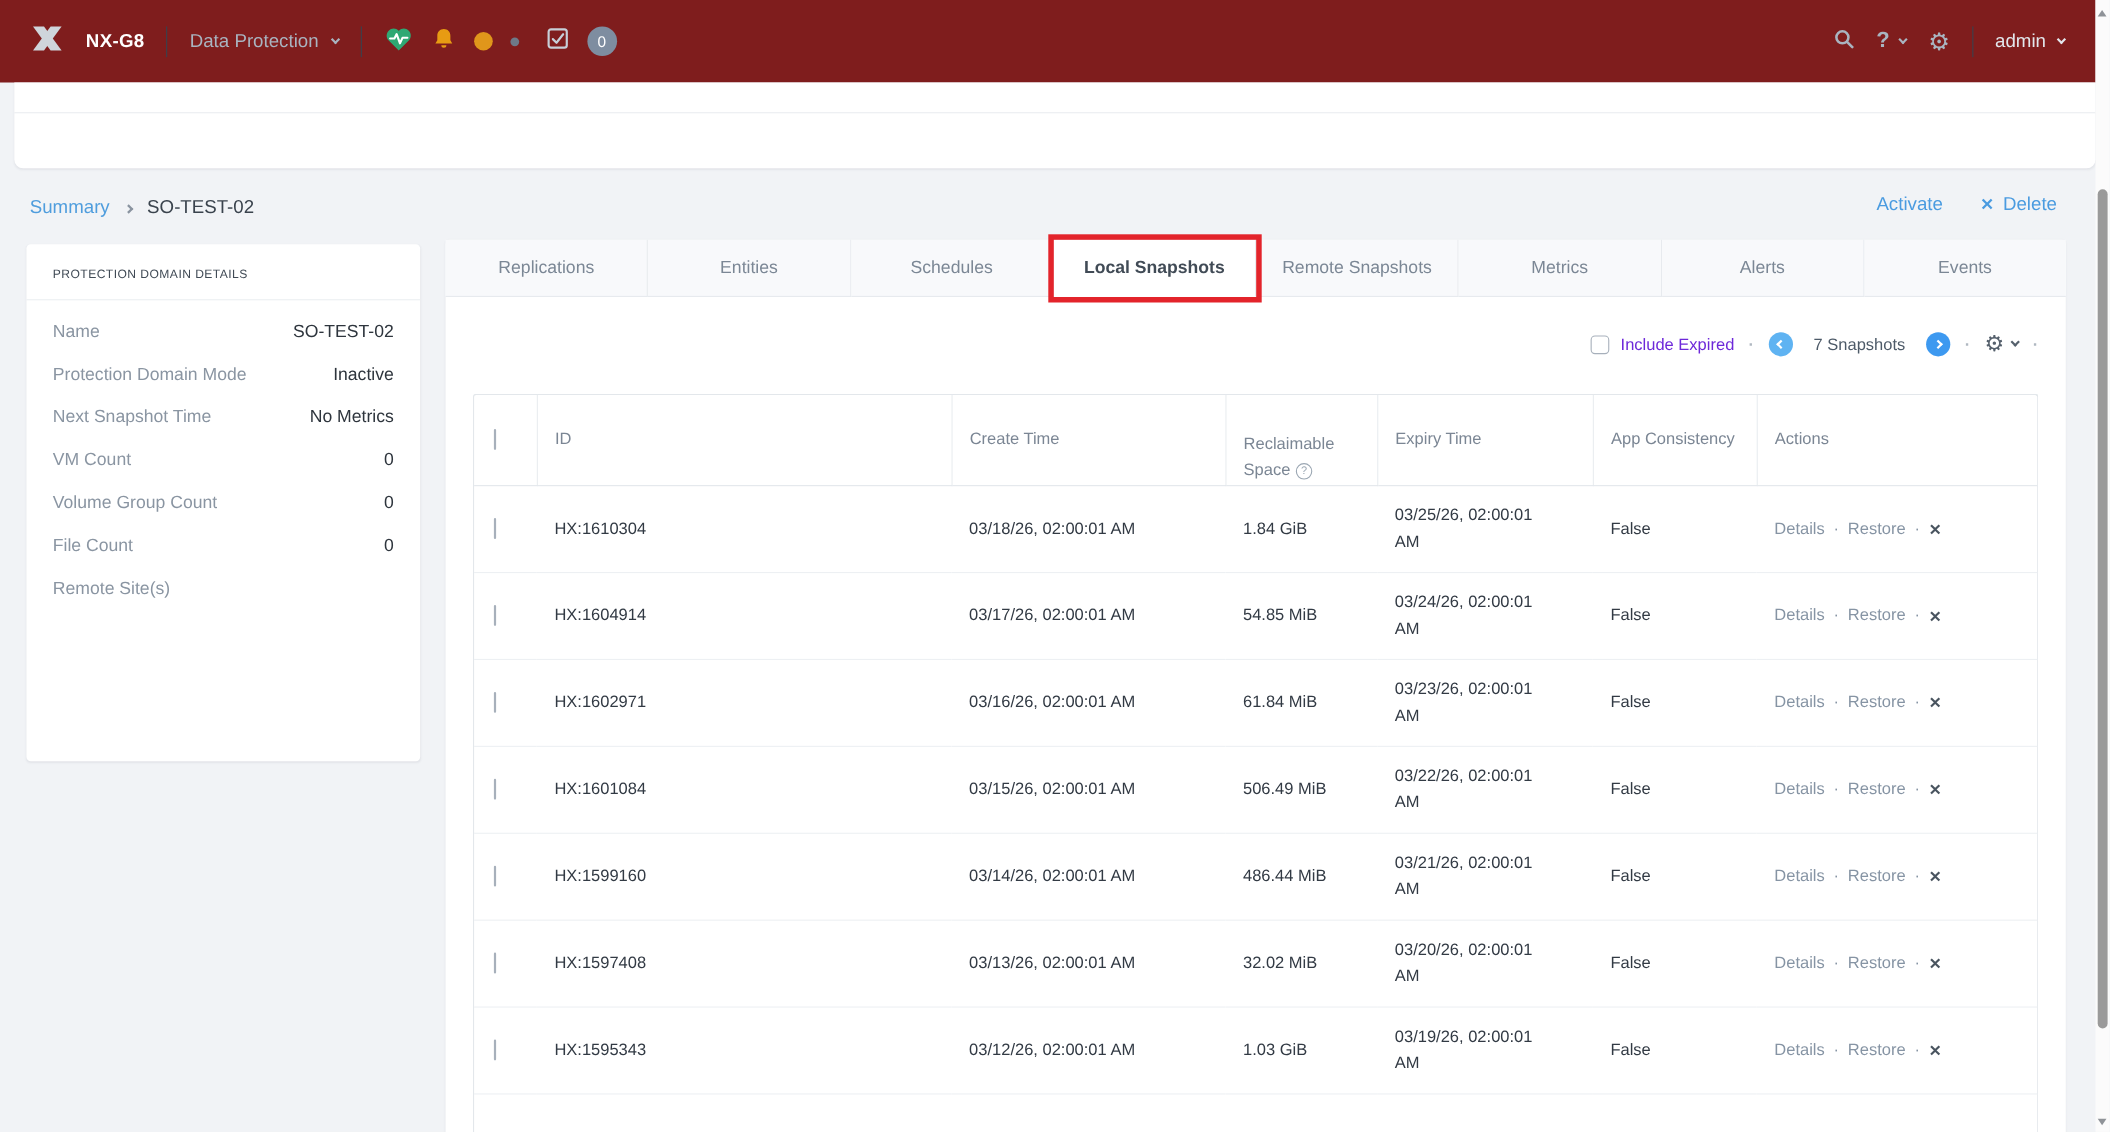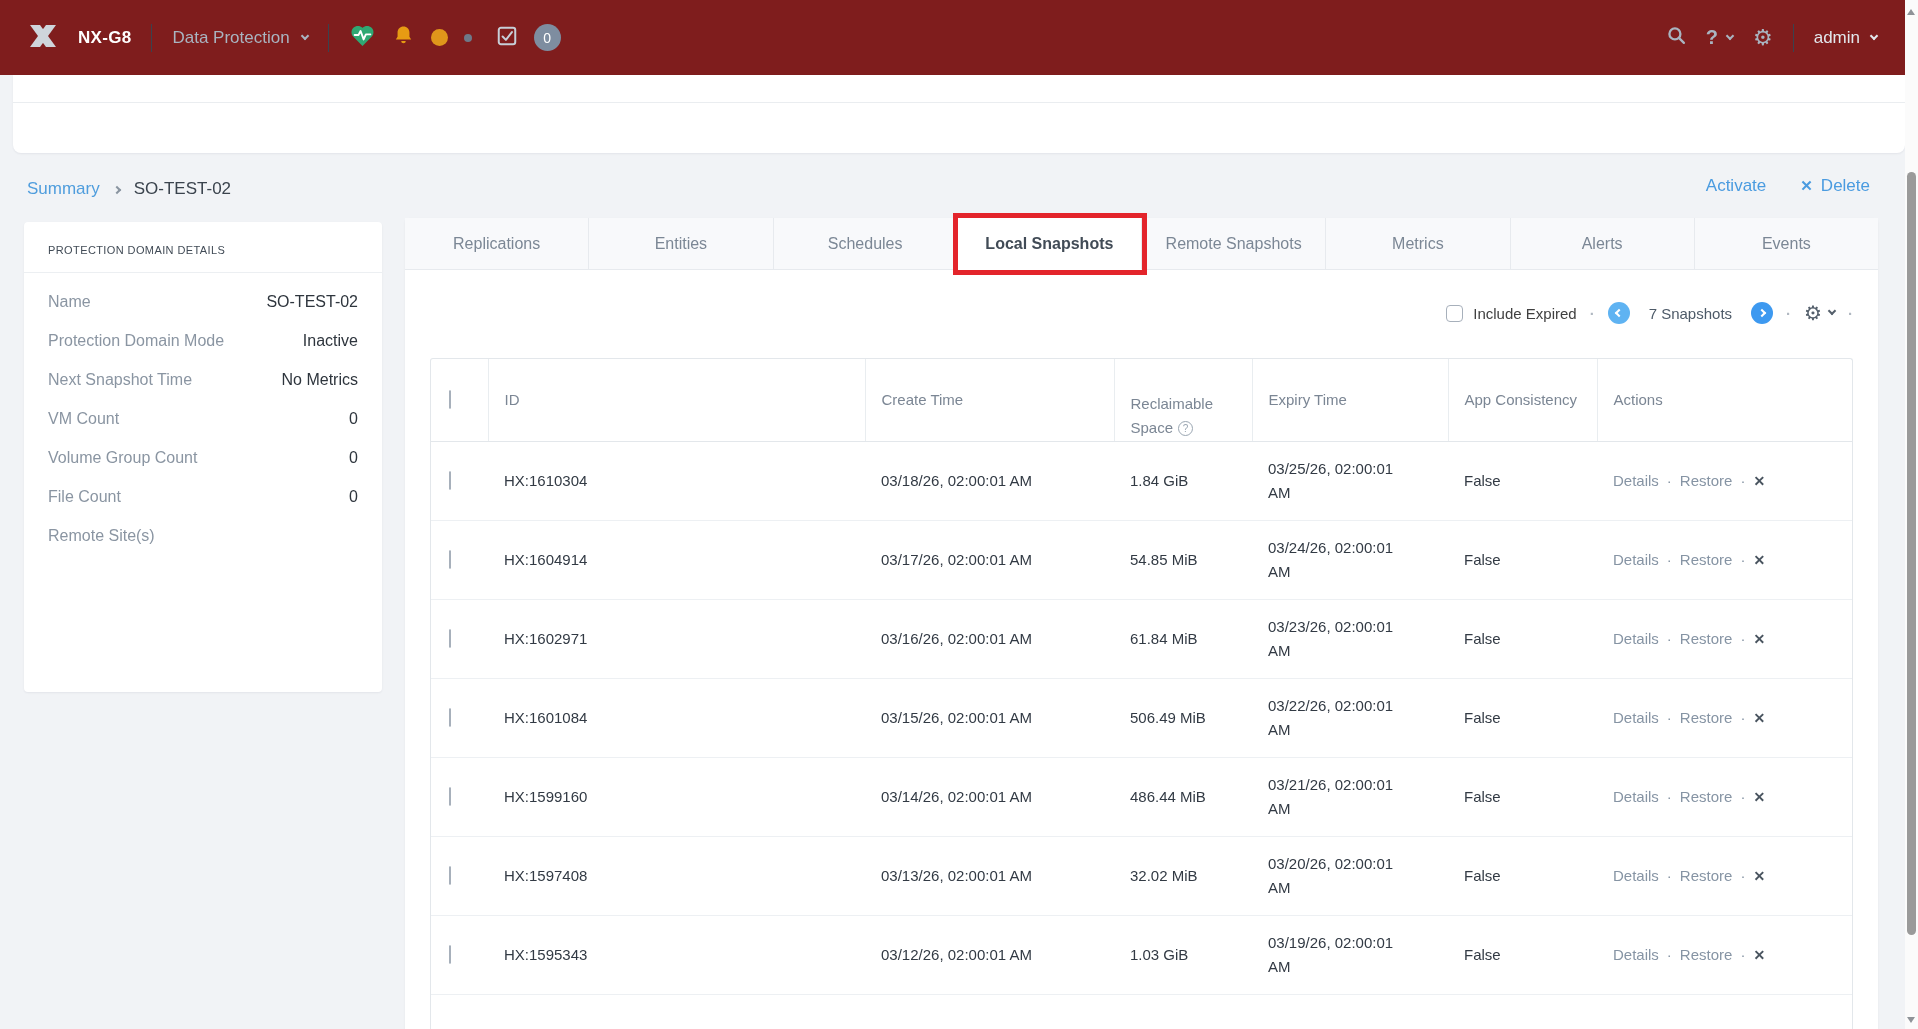--- a/index.html
+++ b/index.html
@@ -54,21 +54,21 @@
   .right-card { position:absolute; left:405px; top:218px; width:1473px; height:811px; background:#fff; border-radius:4px 4px 0 0; box-shadow:0 1px 2px rgba(60,70,85,.08); }
   .tab-bar { display:flex; height:52px; }
   .tab { flex:1; display:flex; align-items:center; justify-content:center; font-size:16px; color:#7b8795; background:#f8f9fb; border-right:1px solid #e7eaee; border-bottom:1px solid #e7eaee; cursor:pointer; }
   .tab:last-child { border-right:none; }
   .tab.active { background:#ffffff; border-bottom:1px solid transparent; color:#414b56; font-weight:bold; }
   .tab.annotated { outline:5px solid #e3242b; outline-offset:0px; position:relative; z-index:3; }
 
   
   .controls-row { margin:24px 25px 0; height:38px; display:flex; align-items:center; justify-content:flex-end; gap:13px; }
   .cbx { width:17px; height:17px; border:1.5px solid #a7b0bb; border-radius:4px; background:#fff; flex:0 0 auto; cursor:pointer; }
-  .inc-exp { display:flex; align-items:flex-start; gap:10px; font-size:15px; color:#404040; cursor:pointer; }
+  .inc-exp { display:flex; align-items:flex-start; gap:10px; font-size:15px; color:#6d28d9; cursor:pointer; }
   .ctl-dot { color:#b0b8c1; font-weight:bold; font-size:15px; }
   .pg-circle { width:22px; height:22px; border-radius:50%; display:flex; align-items:center; justify-content:center; color:#fff; cursor:pointer; }
   .pg-left { background:#5fb3f2; }
   .pg-right { background:#3d99f0; }
   .pg-circle .chev { border-width:2px; }
   .count-label { font-size:15px; color:#4d5a68; margin:0 6px; }
   .gear-drop { display:flex; align-items:center; gap:7px; color:#55606c; cursor:pointer; }
   .gear-drop .gear-glyph { font-size:20px; color:#55606c; }
   .search-box { position:relative; width:224px; height:38px; }
   .search-box input { width:100%; height:100%; background:#edeff2; border:none; border-radius:4px; padding:0 38px 0 14px; font-size:15px; font-family:inherit; color:#39434e; outline:none; }

